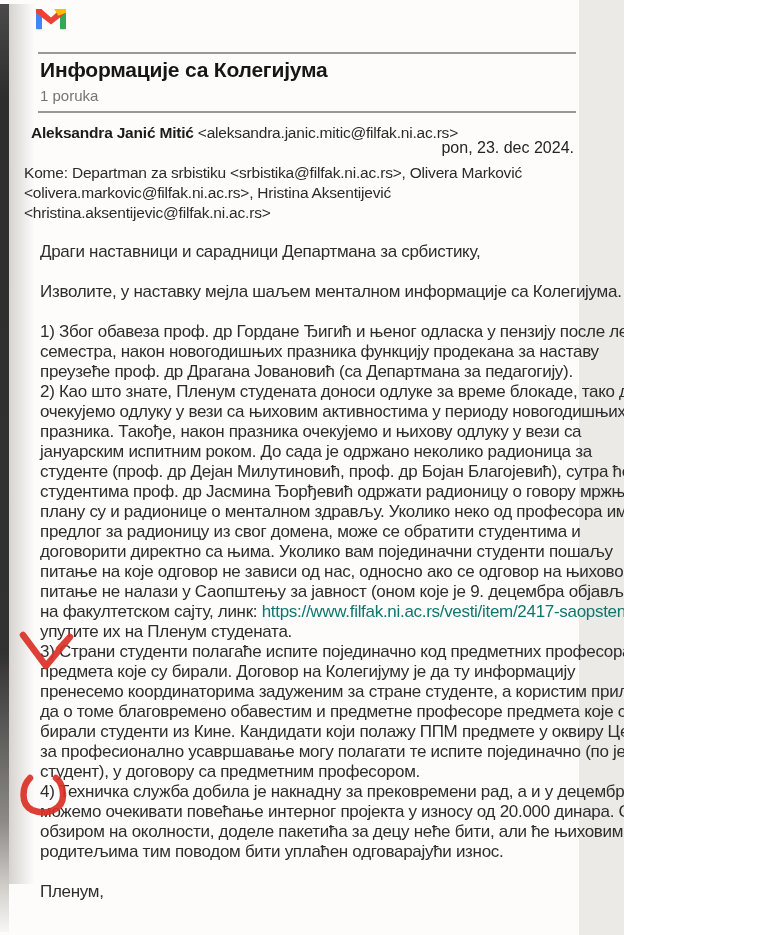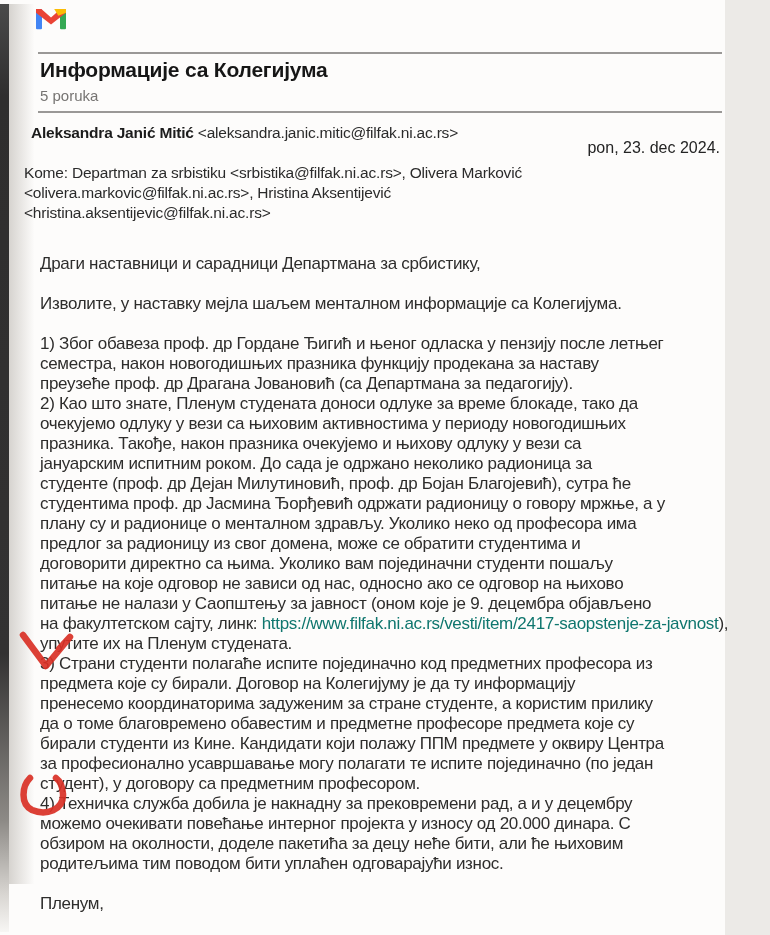--- a/index.html
+++ b/index.html
@@ -1,17 +1,17 @@
 <!DOCTYPE html>
 <html><head>
 <meta charset="utf-8">
 <style>
   html,body{margin:0;padding:0;}
   body{background:#ffffff;font-family:"Liberation Sans",sans-serif;}
-  .stage{position:relative;width:770px;height:935px;background:#fdfcfb;overflow:hidden;}
+  .stage{position:relative;width:624px;height:935px;background:#fdfcfb;overflow:hidden;}
 
   
   .right-band{position:absolute;top:0;right:0;width:45px;height:935px;background:#eceae7;}
   .left-strip{position:absolute;left:0;top:4px;width:9px;height:928px;
     background:linear-gradient(180deg,#4a4a4a 0%,#2f2e2e 10%,#333232 70%,#8d8a86 88%,#d9d6d2 96%,#f7f6f4 100%);}
   .left-shade{position:absolute;left:9px;top:4px;width:30px;height:880px;
     background:linear-gradient(90deg,#d6d3cf 0%,rgba(255,255,255,0) 85%);}
 
   .gmail-logo{position:absolute;left:36px;top:5px;width:30px;height:25px;}
 
@@ -21,21 +21,21 @@
 
   .subject{position:absolute;left:40px;top:58px;font-size:21px;font-weight:bold;color:#161616;letter-spacing:-0.2px;}
   .msg-count{position:absolute;left:40px;top:87px;font-size:15px;color:#767472;}
 
   .sender-row{position:absolute;left:31px;top:124px;width:520px;font-size:15.5px;color:#2b2b2b;letter-spacing:-0.2px;}
   .sender-name{font-weight:bold;color:#1c1c1c;}
   .date-block{position:absolute;top:136px;right:50px;text-align:right;font-size:16px;line-height:23px;color:#242424;}
   .to-block{position:absolute;left:24px;top:163px;width:600px;font-size:15.5px;line-height:20px;color:#2b2b2b;white-space:pre-line;letter-spacing:-0.2px;}
 
   .body-text{position:absolute;left:40px;top:238px;width:690px;font-size:17px;line-height:20px;color:#2e2d2c;letter-spacing:-0.3px;}
-  .body-text p{margin:16px 0 20px 0;white-space:pre-line;}
+  .body-text p{margin:4px 0 20px 0;white-space:pre-line;}
   .body-text a{color:#0f766e;text-decoration:none;word-break:break-all;}
 
   .annotation{position:absolute;pointer-events:none;}
   .ann-check{left:16px;top:628px;width:66px;height:46px;}
   .ann-circle{left:18px;top:772px;width:58px;height:46px;}
 </style>
 </head>
 <body>
 
 <div class="stage">
@@ -47,21 +47,21 @@
   <svg class="gmail-logo" viewBox="0 0 28 22">
     <rect x="0" y="3" width="5.6" height="19" rx="1" fill="#4285f4"></rect>
     <rect x="22.4" y="3" width="5.6" height="19" rx="1" fill="#34a853"></rect>
     <polygon points="0,3 5,3 14,11 23,3 28,3 28,6.5 14,17.5 0,6.5" fill="#ea4335"></polygon>
     <polygon points="17,3 28,3 28,6.5 20.8,9.3" fill="#fbbc04"></polygon>
   </svg>
 
   <div class="rule rule-top"></div>
 
   <div class="subject">Информације са Колегијума</div>
-  <div class="msg-count">5 poruka</div>
+  <div class="msg-count">1 poruka</div>
 
   <div class="rule rule-mid"></div>
 
   <div class="sender-row">
     <span class="sender-name">Aleksandra Janić Mitić</span>
     <span>&lt;aleksandra.janic.mitic@filfak.ni.ac.rs&gt;</span>
   </div>
 
   <div class="date-block">
     <div>pon, 23. dec 2024.</div>

